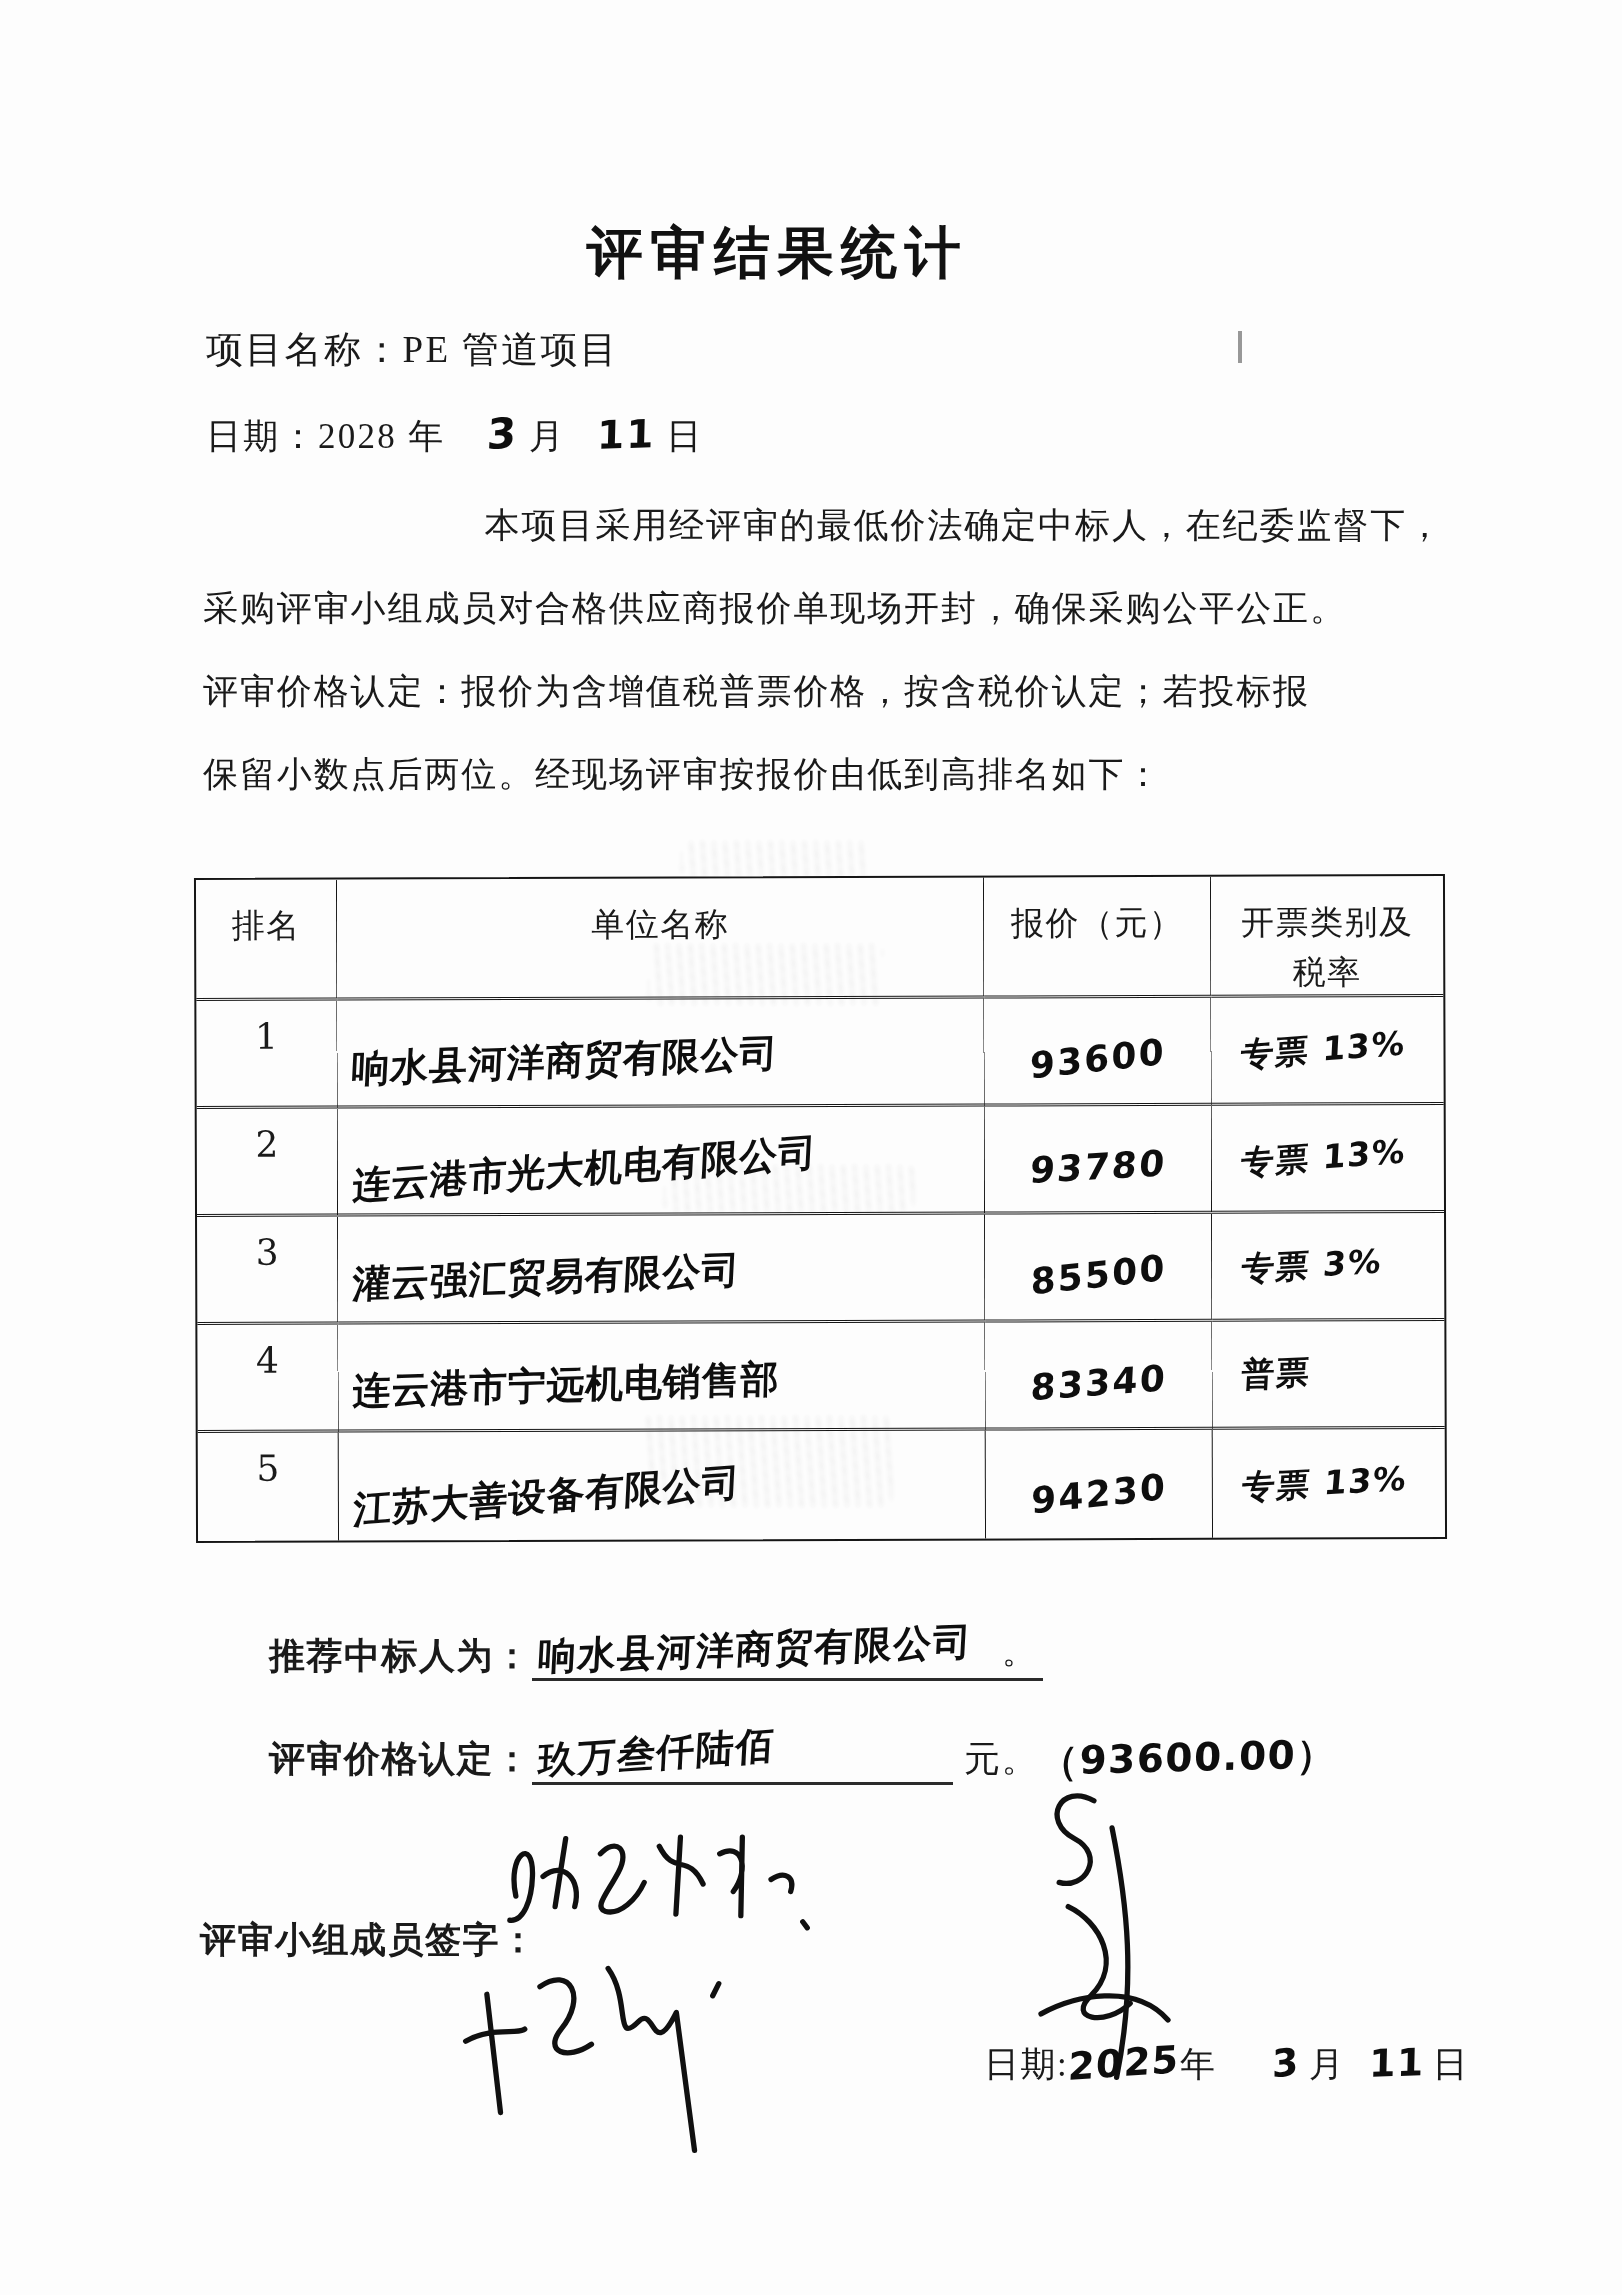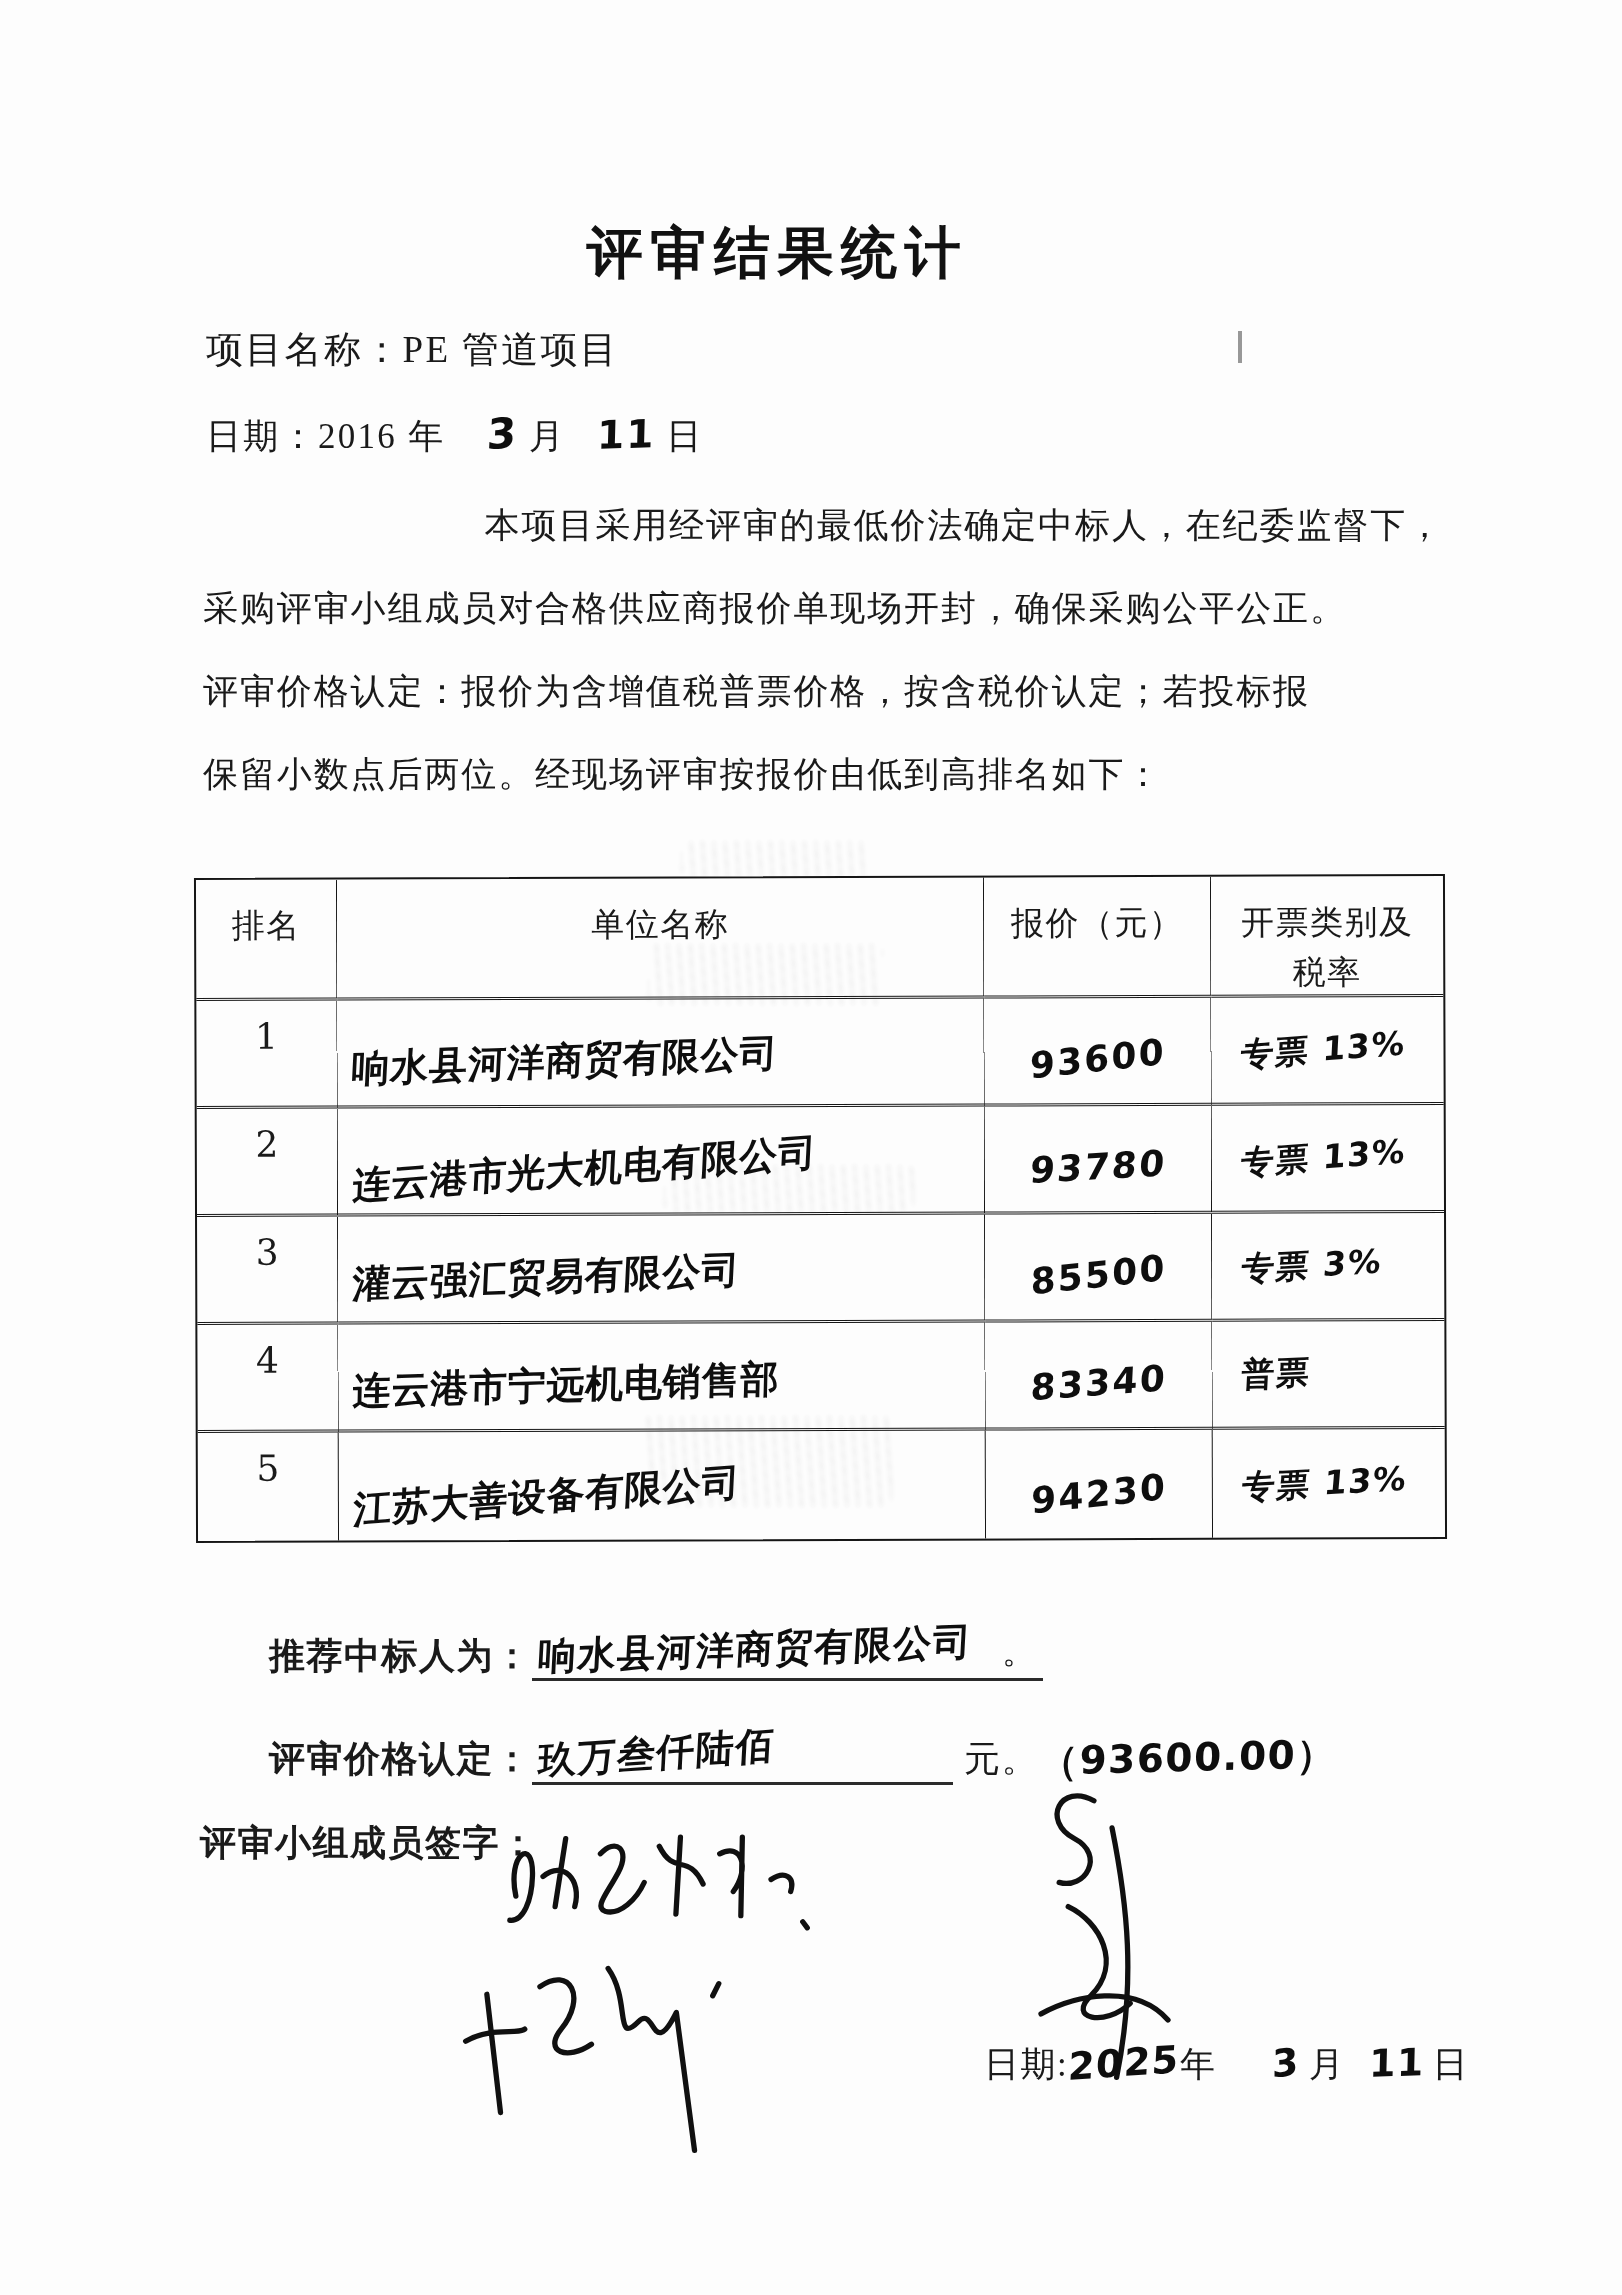--- a/index.html
+++ b/index.html
@@ -74,21 +74,21 @@
   }
   .winner-line .u-seg{width:499px;}
   .winner-line .hw{font-size:38px;}
   .winner-line .period{font-weight:normal;font-size:33px;}
   .amount-line{position:absolute;left:269px;top:1728px;font-size:36px;font-weight:bold;
     font-family:"Liberation Sans","DejaVu Sans",sans-serif;letter-spacing:1.5px;}
   .amount-line .u-seg{width:409px;}
   .amount-line .hw{font-size:38px;}
   .amount-line .unit{font-weight:normal;font-family:"Liberation Serif",serif;}
   .amount-line .hw.num{font-size:39px;}
-  .sign-line{position:absolute;left:200px;top:1819px;font-size:36px;font-weight:bold;
+  .sign-line{position:absolute;left:200px;top:1916px;font-size:36px;font-weight:bold;
     font-family:"Liberation Sans","DejaVu Sans",sans-serif;letter-spacing:1.5px;}
   .bottom-date{position:absolute;left:984px;top:2041px;font-size:35px;letter-spacing:1.5px;}
   .bottom-date .hw{font-size:38px;}
 
   .sig{position:absolute;}
   .sig path{fill:none;stroke:#101010;stroke-width:7;stroke-linecap:round;stroke-linejoin:round;}
 
   
   .smudge{
     position:absolute;
@@ -102,21 +102,21 @@
 
 <div class="page">
 
   <div class="title">评审结果统计</div>
 
   <div class="line-project">
     <span>项目名称：</span><span>PE 管道项目</span>
   </div>
 
   <div class="line-date">
-    <span>日期：</span><span>2016 年</span>
+    <span>日期：</span><span>2028 年</span>
     <span class="hw tilt-b" style="font-size:42px;margin:0 10.6px 0 30px;">3</span><span>月</span>
     <span class="hw tilt-c" style="font-size:39px;margin:0 10.6px 0 19.7px;">11</span><span>日</span>
   </div>
 
   <div class="para">
     <div class="pline indent">本项目采用经评审的最低价法确定中标人，在纪委监督下，</div>
     <div class="pline">采购评审小组成员对合格供应商报价单现场开封，确保采购公平公正。</div>
     <div class="pline">评审价格认定：报价为含增值税普票价格，按含税价认定；若投标报</div>
     <div class="pline">保留小数点后两位。经现场评审按报价由低到高排名如下：</div>
   </div>

